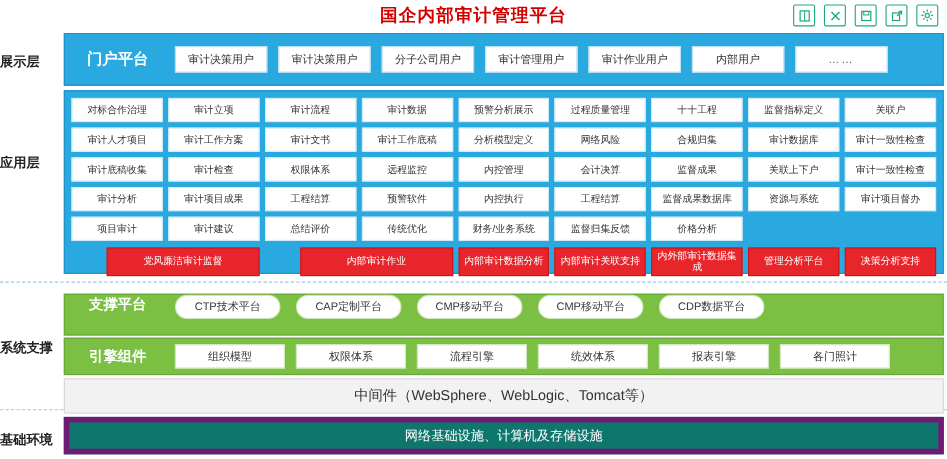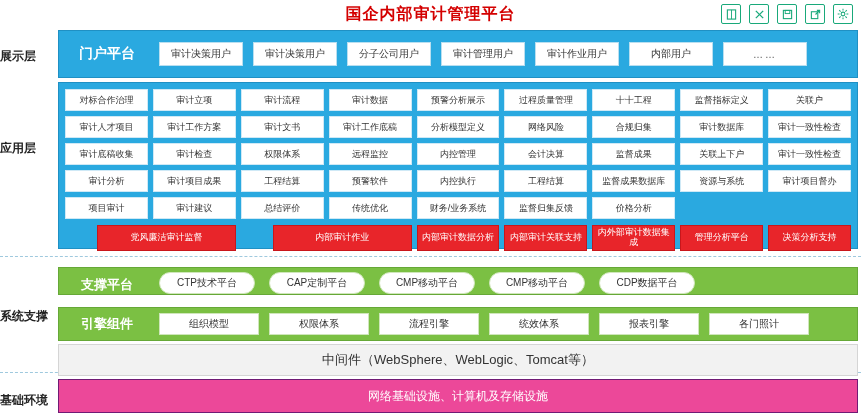--- a/index.html
+++ b/index.html
@@ -77,23 +77,23 @@
   }
   .red-cell{
     background:#e8252a;color:#ffffff;font-size:9px;height:26px;
     display:flex;align-items:center;justify-content:center;text-align:center;
     border:1px solid #c9161b;box-sizing:border-box;line-height:1.1;padding:0 1px;
   }
   .red-cell.span2{grid-column:span 2;margin-left:32px;}
 
   
   .support{
-    left:58px;top:267px;width:800px;height:28px;
+    left:58px;top:267px;width:800px;height:38px;
     background:#7bc043;border:1px solid #66a837;
-    display:flex;align-items:flex-end;
+    display:flex;align-items:flex-start;
   }
   .support-title{
     width:96px;flex:0 0 96px;text-align:center;color:#ffffff;
     font-size:13px;font-weight:bold;
   }
   .support-items{display:flex;gap:14px;align-items:center;padding-left:4px;}
   .pill{
     height:22px;min-width:96px;padding:0 8px;background:#ffffff;
     border:1px solid #cfe6bb;border-radius:11px;
     font-size:10px;color:#333;display:flex;align-items:center;justify-content:center;
@@ -121,21 +121,21 @@
   .middleware{
     left:58px;top:344px;width:800px;height:32px;
     background:#f2f2f2;border:1px solid #d5d5d5;
     display:flex;align-items:center;justify-content:center;
     font-size:13px;color:#333;
   }
 
   
   .infra{
     left:58px;top:379px;width:800px;height:34px;
-    background:#ec4899;border:1px solid #701a75;
+    background:#0f766e;border:5px solid #701a75;
     display:flex;align-items:center;justify-content:center;
     color:#ffffff;font-size:12px;
   }
 
   
   .dash{
     position:absolute;left:0;width:861px;border-top:1px dashed #9fc9de;height:0;
   }
 </style>
 </head>

